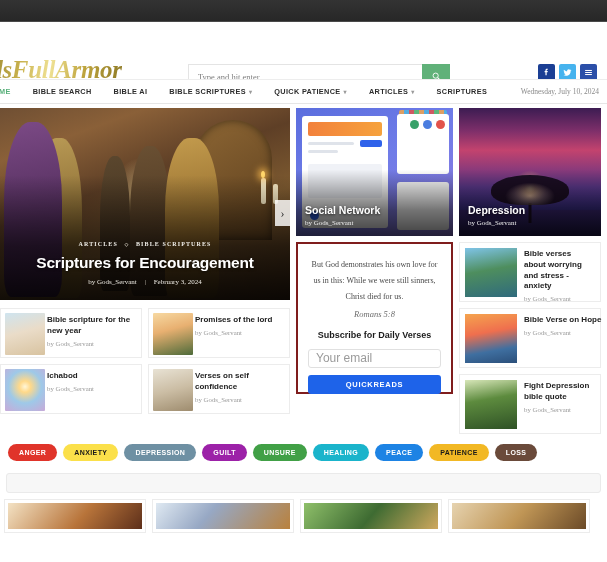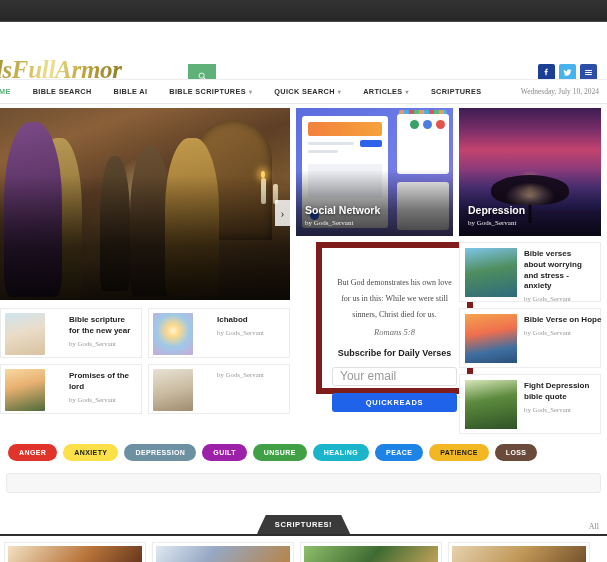--- a/index.html
+++ b/index.html
@@ -164,21 +164,21 @@
     cursor: pointer;
   }
 
   
   .art-grid {
     display: flex; flex-wrap: wrap; gap: 6px; margin-top: 8px;
   }
   .art-card {
     width: 142px; height: 50px;
     background: #fff; border: 1px solid #ececec;
-    display: flex; align-items: flex-start; gap: 24px;
+    display: flex; align-items: flex-start; gap: 2px;
     padding: 4px; cursor: pointer;
   }
   .art-thumb { width: 40px; height: 42px; flex: none; border-radius: 1px; }
   .t-newyear { background: linear-gradient(165deg,#cfe4ef 0%,#eadcc8 45%,#d8c3a0 100%); }
   .t-promises { background: linear-gradient(165deg,#f7d9a2 0%,#e8b071 40%,#4e6b3a 100%); }
   .t-ichabod { background: radial-gradient(circle at 50% 42%, #fff6d8 0%, #ffd98a 18%, #9ec9e8 52%, #c8a9d8 100%); }
   .t-verses { background: linear-gradient(165deg,#e8e2d4 0%,#cbbda4 50%,#9e8c6e 100%); }
   .art-text { padding-top: 2px; min-width: 0; }
   .art-title {
     font-size: 8px; font-weight: 700; color: #222;
@@ -224,22 +224,22 @@
   .mini-shade {
     position: absolute; inset: 0;
     background: linear-gradient(to bottom, rgba(0,0,0,0) 48%, rgba(0,0,0,.55) 80%, rgba(0,0,0,.75) 100%);
   }
   .mini-cap { position: absolute; left: 9px; bottom: 9px; color: #fff; }
   .mini-title { font-size: 10.5px; font-weight: 700; margin-bottom: 3px; text-shadow:0 1px 3px rgba(0,0,0,.7); }
   .mini-by { font-family:"Liberation Serif", serif; font-size: 7px; color:#ececec; }
 
   .verse-box {
     margin-top: 6px; width: 157px; height: 152px;
-    background: #fff; border: 6px solid #7f1d1d;
-    padding: 27px 10px 10px; text-align: center; margin-left: 20px;
+    background: #fff; border: 2px solid #7f1d1d;
+    padding: 13px 10px 10px; text-align: center;
   }
   .verse-text {
     font-family: "Liberation Serif", serif;
     font-size: 8px; color: #4a4a4a; line-height: 2.0;
   }
   .verse-ref {
     font-family: "Liberation Serif", serif; font-style: italic;
     font-size: 8.5px; color: #6d6d6d; margin-top: 4px;
   }
   .sub-head {
@@ -325,20 +325,21 @@
 
 <div class="page">
 
   <div class="chrome-bar"></div>
   <div class="chrome-spacer"></div>
 
   <div class="site-header">
     <div class="logo">odsFullArmor</div>
 
     <div class="search-wrap">
+      <input class="search-input" type="text" placeholder="Type and hit enter..." style="">
       <button class="search-btn">
         <svg viewBox="0 0 16 16">
           <circle cx="6.5" cy="6.5" r="4.6" fill="none" stroke="#ffffff" stroke-width="1.6"></circle>
           <line x1="10" y1="10" x2="14.5" y2="14.5" stroke="#ffffff" stroke-width="1.8"></line>
         </svg>
       </button>
     </div>
 
     <div class="social">
       <div class="soc soc-fb">
@@ -370,21 +371,21 @@
         <span>BIBLE SEARCH</span>
       </div>
       <div class="nav-item">
         <span>BIBLE AI</span>
       </div>
       <div class="nav-item">
         <span>BIBLE SCRIPTURES</span>
         <span class="caret">▾</span>
       </div>
       <div class="nav-item">
-        <span>QUICK SEARCH</span>
+        <span>QUICK PATIENCE</span>
         <span class="caret">▾</span>
       </div>
       <div class="nav-item">
         <span>ARTICLES</span>
         <span class="caret">▾</span>
       </div>
       <div class="nav-item">
         <span>SCRIPTURES</span>
       </div>
     </div>
@@ -403,48 +404,62 @@
             <div class="flame"></div>
             <div class="candle b"></div>
             <div class="fig f5"></div>
             <div class="fig f3"></div>
             <div class="fig f4"></div>
             <div class="fig f2"></div>
             <div class="fig f1"></div>
           </div>
         </div>
         <div class="hero-shade"></div>
+        <div class="hero-cap">
+          <div class="hero-cats">
+            <span>ARTICLES</span>
+            <span class="dot">◇</span>
+            <span>BIBLE SCRIPTURES</span>
+          </div>
+          <div class="hero-title">Scriptures for Encouragement</div>
+          <div class="hero-meta">
+            <span>by Gods_Servant</span>
+            <span class="sep">|</span>
+            <span>February 3, 2024</span>
+          </div>
+        </div>
         <div class="hero-next">›</div>
       </div>
 
       <div class="art-grid">
         <div class="art-card">
           <div class="art-thumb t-newyear"></div>
           <div class="art-text">
             <div class="art-title">Bible scripture for the new year</div>
             <div class="art-by">by Gods_Servant</div>
           </div>
         </div>
         <div class="art-card">
+          <div class="art-thumb t-promises"></div>
+          <div class="art-text">
+            <div class="art-title">Promises of the lord</div>
+            <div class="art-by">by Gods_Servant</div>
+          </div>
+        </div>
+        <div class="art-card">
           <div class="art-thumb t-ichabod"></div>
           <div class="art-text">
             <div class="art-title">Ichabod</div>
             <div class="art-by">by Gods_Servant</div>
           </div>
         </div>
         <div class="art-card">
-          <div class="art-thumb t-promises"></div>
-          <div class="art-text">
-            <div class="art-title">Promises of the lord</div>
-            <div class="art-by">by Gods_Servant</div>
-          </div>
-        </div>
-        <div class="art-card">
           <div class="art-thumb t-verses"></div>
           <div class="art-text">
+            <div class="art-title">Verses on self confidence</div>
             <div class="art-by">by Gods_Servant</div>
           </div>
         </div>
       </div>
     </div>
 
     <div class="col-mid">
       <div class="mini-card">
         <div class="social-img">
           <div class="si-panel">
@@ -527,24 +542,20 @@
     <div class="tag" style="background:#9c21a8">GUILT</div>
     <div class="tag" style="background:#41a046">UNSURE</div>
     <div class="tag" style="background:#1ab4cb">HEALING</div>
     <div class="tag" style="background:#1d83e4">PEACE</div>
     <div class="tag dark-text" style="background:#f2b824">PATIENCE</div>
     <div class="tag" style="background:#6a4a3a">LOSS</div>
   </div>
 
   <div class="banner-strip"></div>
 
-  <div class="sec-head">
-    <div class="sec-tab">SCRIPTURES!</div>
-    <div class="sec-all">All</div>
-  </div>
   <div class="sec-grid">
     <div class="sec-card">
         <div class="sec-img g1"></div>
       </div>
     <div class="sec-card">
         <div class="sec-img g2"></div>
       </div>
     <div class="sec-card">
         <div class="sec-img g3"></div>
       </div>

